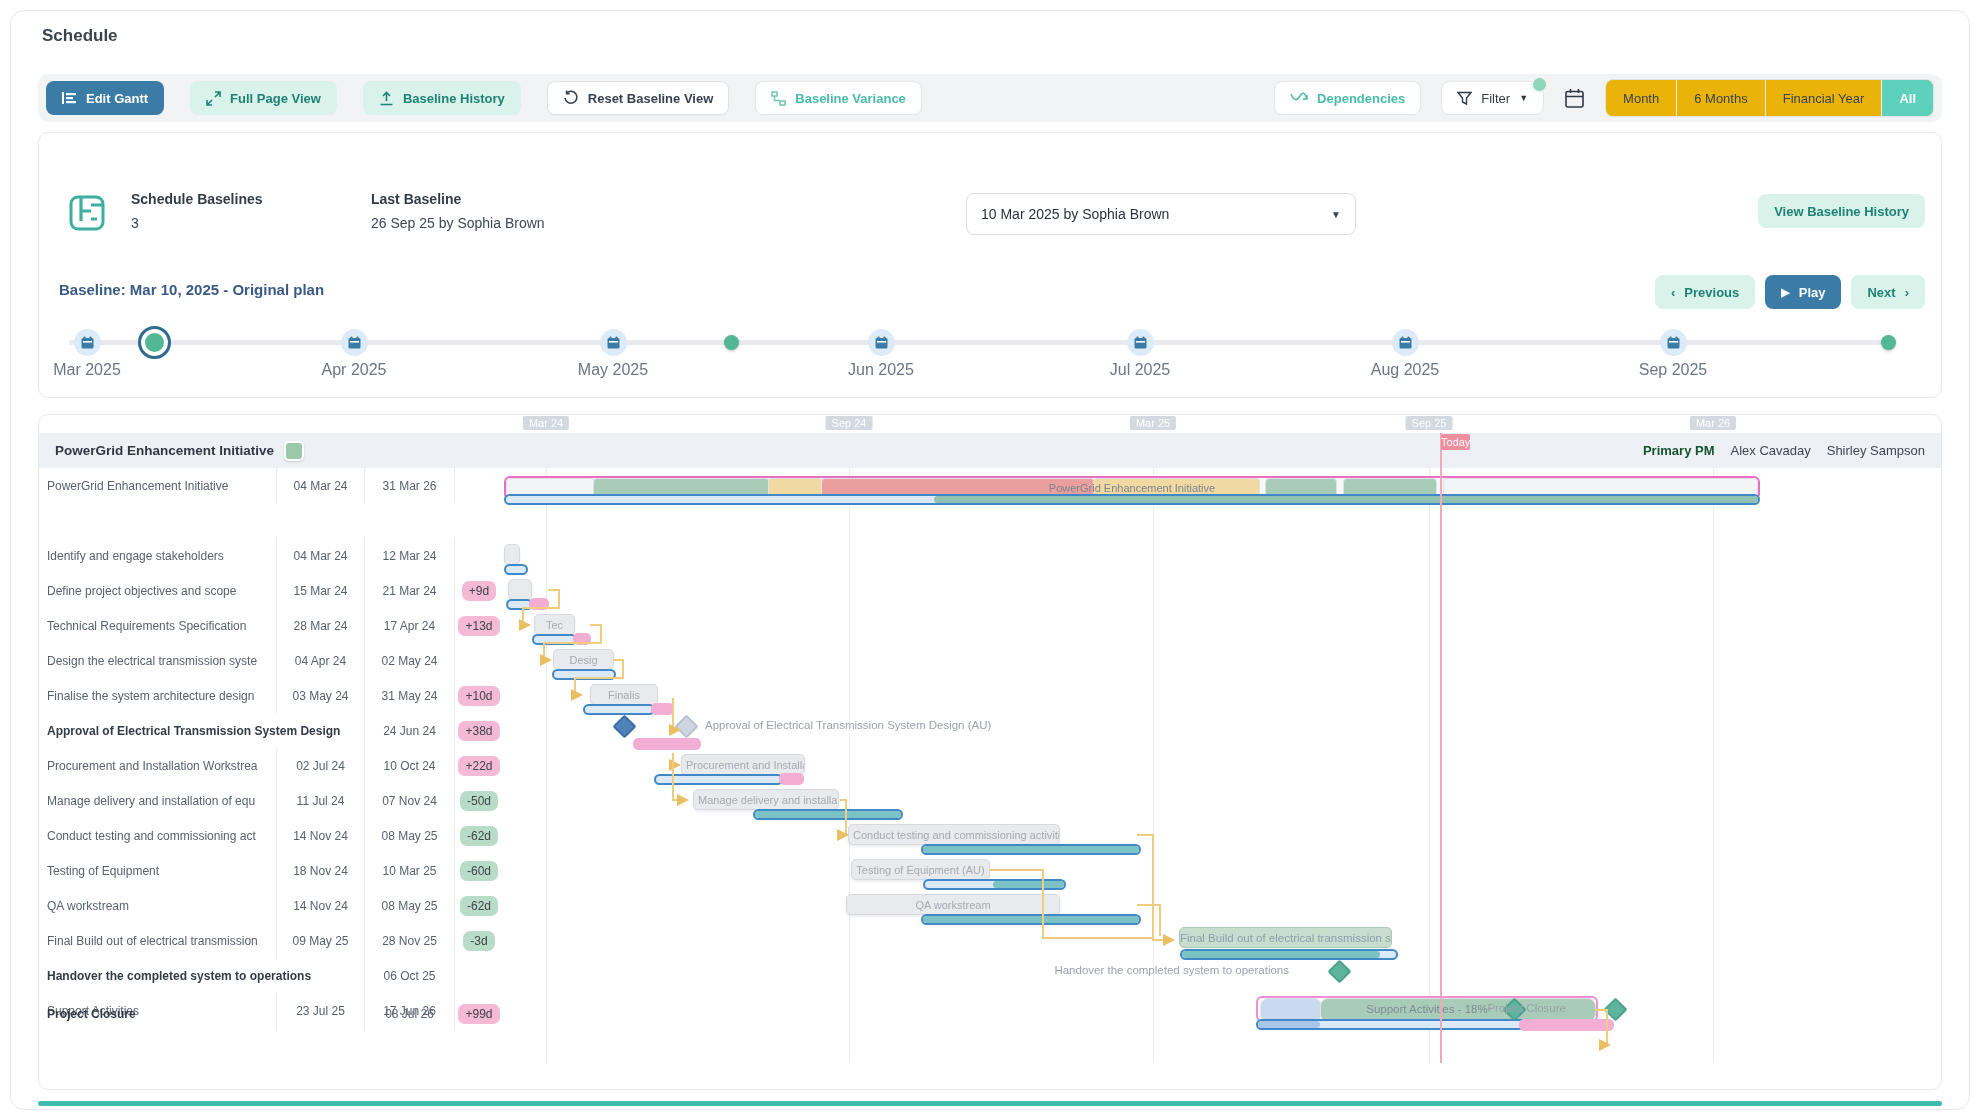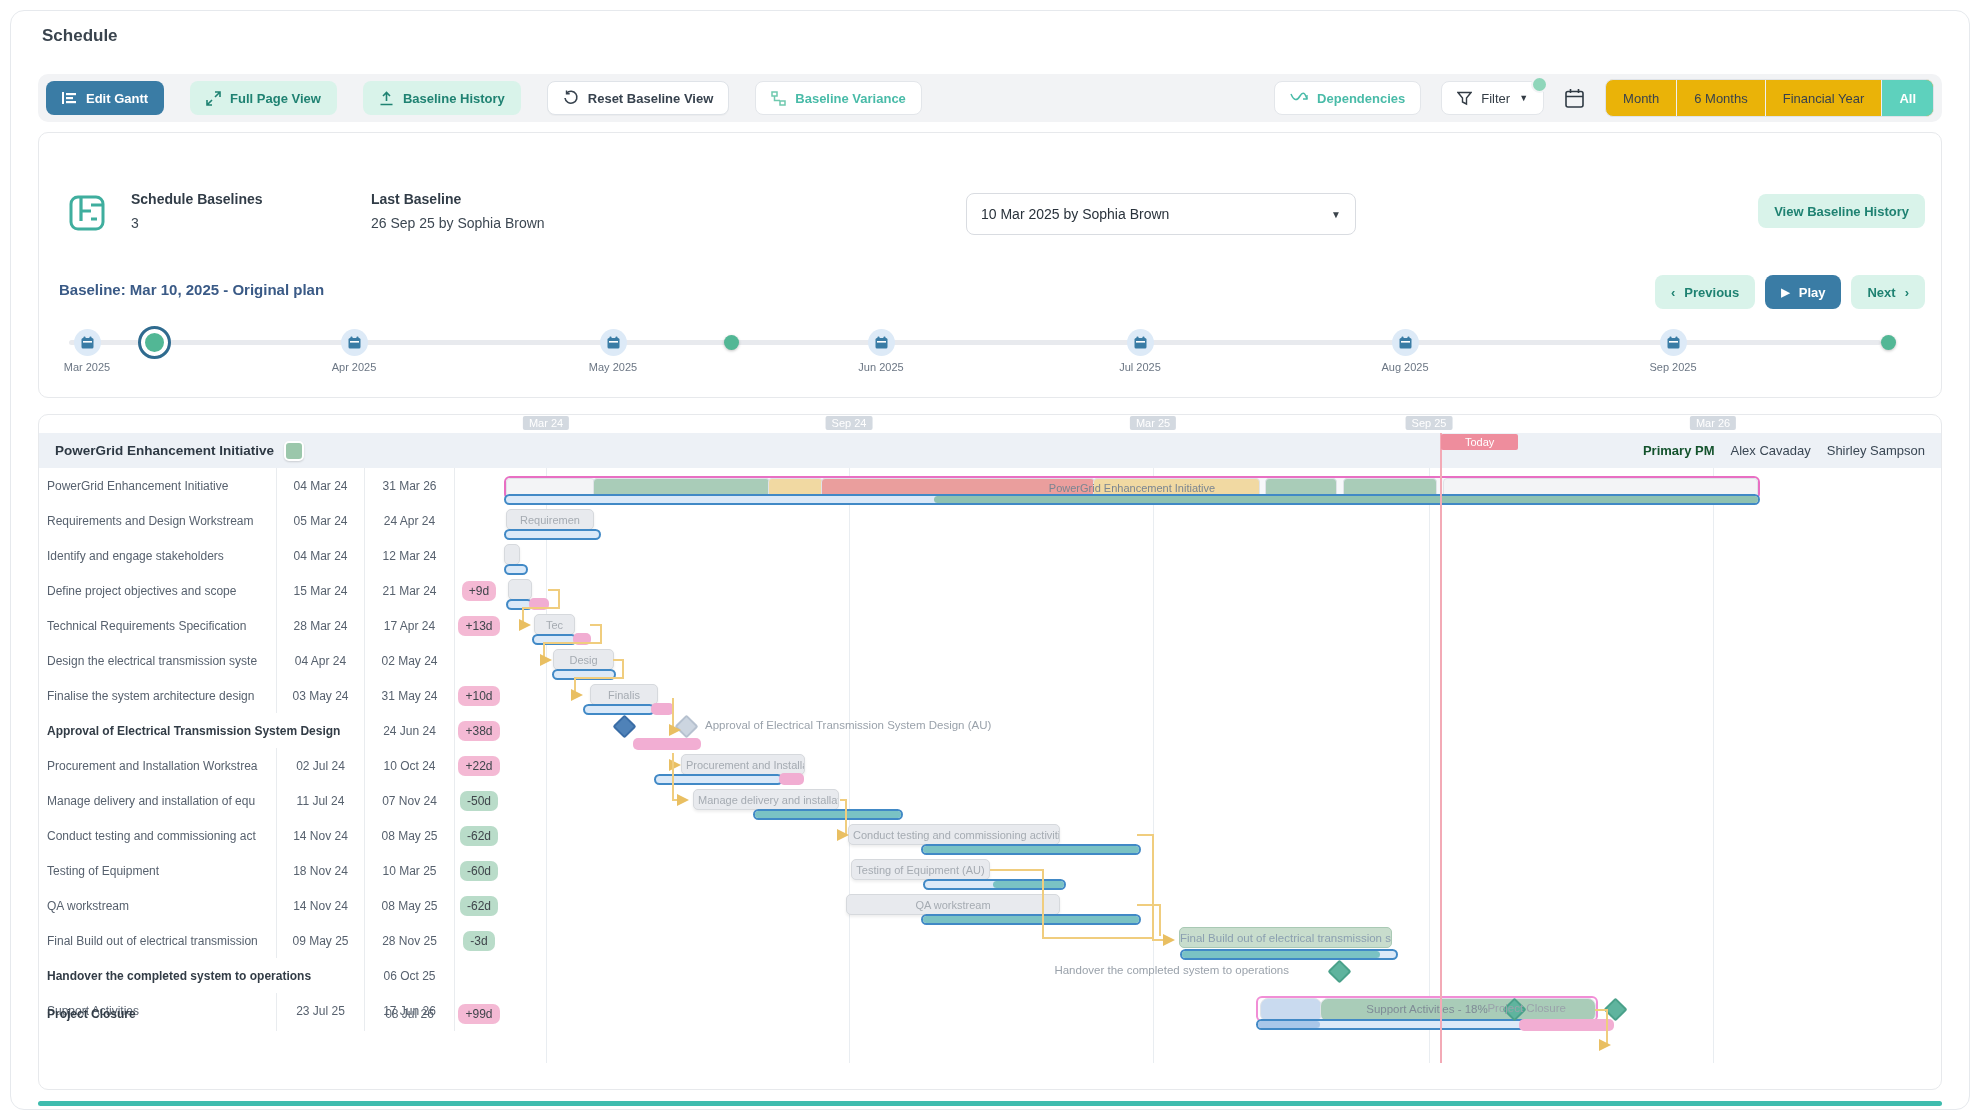--- a/index.html
+++ b/index.html
@@ -32,38 +32,38 @@
   .bl-h{position:absolute;top:58px;font-size:14px;font-weight:600;color:#313c47;}
   .bl-v{position:absolute;top:82px;font-size:14px;color:#3c4752;}
   .bl-select{position:absolute;left:927px;top:60px;width:390px;height:42px;border:1px solid #d9dce1;border-radius:8px;display:flex;align-items:center;padding:0 14px;box-sizing:border-box;font-size:14px;color:#29323b;cursor:pointer;background:#fff;}
   .bl-select .caret{margin-left:auto;font-size:10px;color:#3b434b;}
   .btn-hist{position:absolute;right:16px;top:61px;}
   .bl-title{position:absolute;left:20px;top:148px;font-size:15px;font-weight:700;color:#3a5a86;}
   .bl-nav{position:absolute;right:16px;top:142px;display:flex;gap:10px;}
   .tl{position:absolute;left:0;right:0;top:195px;height:66px;}
   .tl-line{position:absolute;left:30px;right:60px;top:12px;height:5px;background:#e8eaee;border-radius:3px;}
   .tl-node{position:absolute;top:1px;width:27px;height:27px;border-radius:50%;background:#ddeaf7;display:flex;align-items:center;justify-content:center;color:#3a7ca5;}
-  .tl-label{position:absolute;top:33px;width:90px;text-align:center;font-size:11px;color:#6b7684;}
+  .tl-label{position:absolute;top:33px;width:90px;text-align:center;font-size:16px;color:#6b7684;}
   .tl-dot{position:absolute;top:7px;width:15px;height:15px;border-radius:50%;background:#52b795;box-shadow:0 1px 3px rgba(0,0,0,.25);}
   .tl-dot-sel{position:absolute;top:1px;width:19px;height:19px;border-radius:50%;background:#52b795;border:4px solid #fff;outline:3px solid #2f6b8f;box-shadow:0 1px 3px rgba(0,0,0,.3);}
 
   
   .g-card{top:414px;height:676px;overflow:hidden;}
   .g-axis{position:absolute;left:464px;top:0;right:0;height:18px;}
   .g-axis .ax{position:absolute;top:1px;transform:translateX(-50%);background:#d3d9e0;color:#fff;font-size:11px;padding:1px 6px;border-radius:2px;}
   .g-header{position:absolute;left:0;right:0;top:18px;height:35px;background:#edf1f6;display:flex;align-items:center;padding:0 16px;box-sizing:border-box;}
   .g-title{font-size:13.5px;font-weight:700;color:#2e3944;}
   .g-pill{width:16px;height:16px;border-radius:5px;background:#9bc7ab;border:2px solid #fff;box-shadow:0 1px 2px rgba(0,0,0,.15);margin-left:10px;}
   .g-pm{margin-left:auto;display:flex;gap:16px;font-size:13px;color:#3a4754;align-items:center;}
   .g-pm .pm-label{font-weight:700;color:#14532d;}
   .g-body{position:absolute;left:0;right:0;top:53px;height:595px;}
   .g-grid{position:absolute;left:464px;top:18px;width:1478px;height:630px;pointer-events:none;}
   .g-grid .vline{position:absolute;top:0;bottom:0;width:1px;background:#e9edf1;}
   .today-line{position:absolute;top:18px;height:630px;width:2px;background:#f3aab6;}
-  .today-badge{position:absolute;top:19px;background:#ee8d9d;color:#fff;font-size:11px;padding:2px 24px;border-radius:2px;}
+  .today-badge{position:absolute;top:19px;background:#ee8d9d;color:#fff;font-size:11px;padding:2px 0;border-radius:2px;}
 
   .grow{position:absolute;left:0;right:0;height:35px;display:flex;}
   .cell{box-sizing:border-box;font-size:12px;color:#57616e;display:flex;align-items:center;overflow:hidden;white-space:nowrap;}
   .c-name{width:237px;padding-left:8px;}
   .c-start{width:88px;justify-content:center;border-left:1px solid #e9ecef;}
   .c-end{width:90px;justify-content:center;border-left:1px solid #e9ecef;}
   .c-badge{width:49px;justify-content:center;border-left:1px solid #e9ecef;}
   .grow.bold .c-name{font-weight:700;color:#323c46;overflow:visible;z-index:2;}
   .grow.nosep .c-start{border-left-color:transparent;}
   .vbadge{font-size:12px;padding:3px 7px;border-radius:7px;color:#3f454b;}
@@ -335,30 +335,20 @@
               <div class="seg sg-green" style="left: 759px; width: 70px;"></div>
               <div class="seg sg-green" style="left: 837px; width: 92px;"></div>
               <div class="seg sg-gray" style="left: 937px; width: 313px;"></div>
               <div class="plabel">PowerGrid Enhancement Initiative</div>
             </div>
             <div class="bar" style="left: 1px; width: 1252px;">
               <div class="fillseg f-tealine" style="left: 428px; width: 824px;"></div>
             </div>
           </div>
         </div>
-        <div class="grow" style="top: 35px;">
-          <div class="cell c-name">Requirements and Design Workstream</div>
-          <div class="cell c-start">05 Mar 24</div>
-          <div class="cell c-end">24 Apr 24</div>
-          <div class="cell c-badge"></div>
-          <div class="rcanvas">
-            <div class="ghost" style="left: 3px; width: 88px;">Requiremen</div>
-            <div class="bar" style="left: 1px; width: 93px;"></div>
-          </div>
-        </div>
         <div class="grow" style="top: 70px;">
           <div class="cell c-name">Identify and engage stakeholders</div>
           <div class="cell c-start">04 Mar 24</div>
           <div class="cell c-end">12 Mar 24</div>
           <div class="cell c-badge"></div>
           <div class="rcanvas">
             <div class="ghost" style="left: 1px; width: 16px;"></div>
             <div class="bar" style="left: 1px; width: 20px;"></div>
           </div>
         </div>

